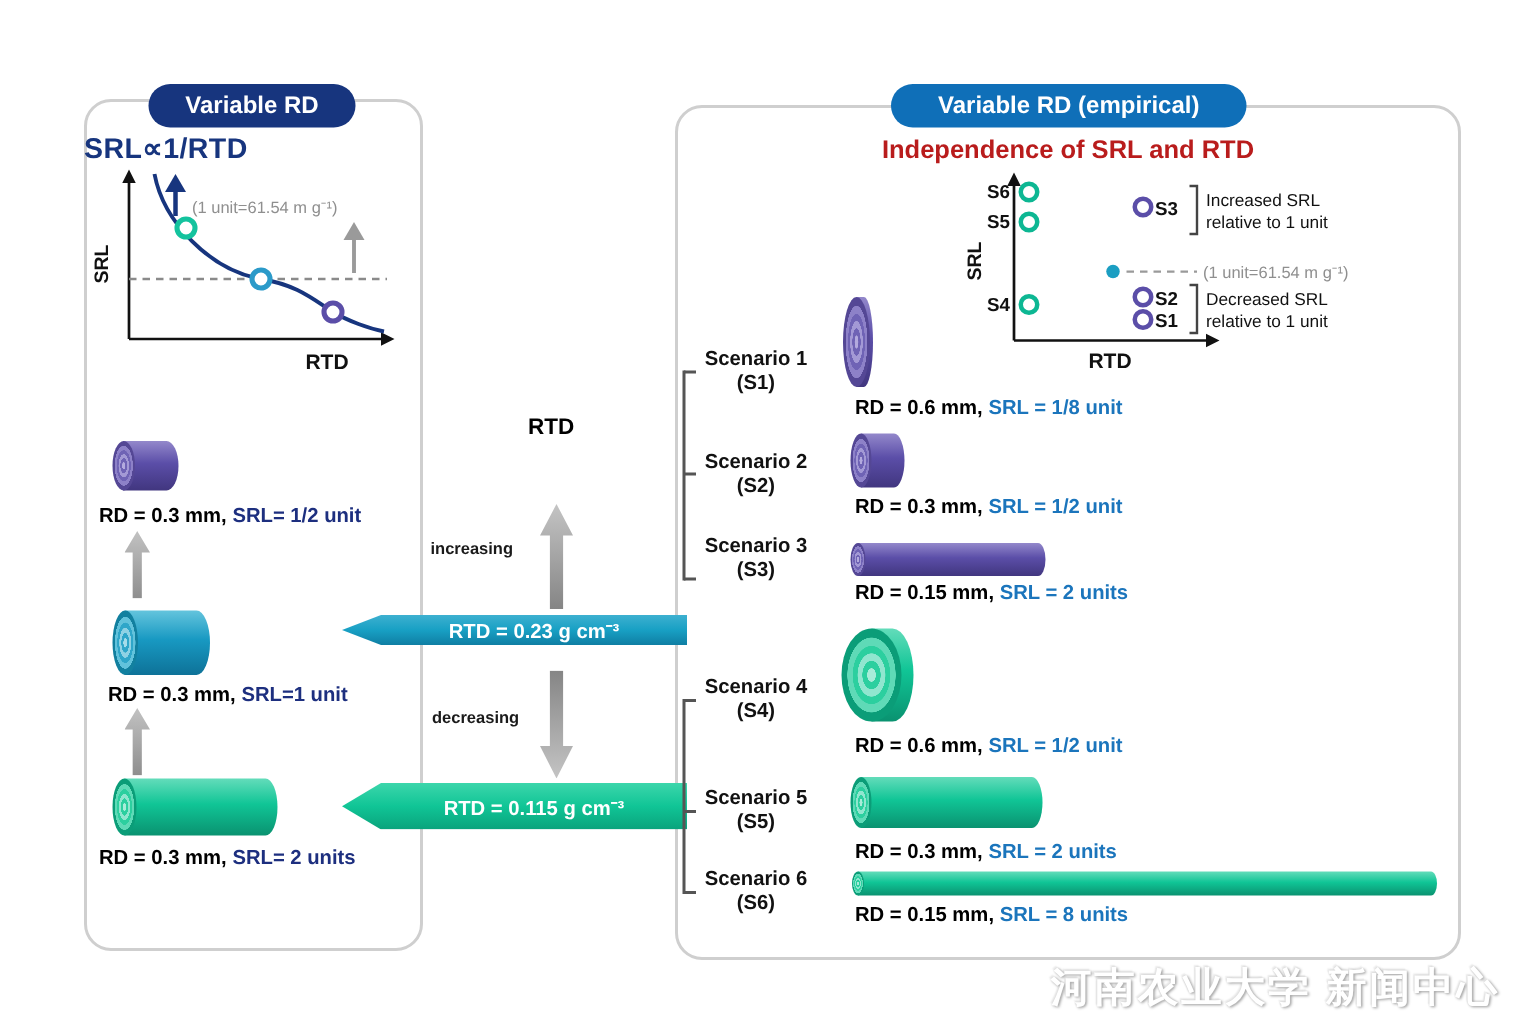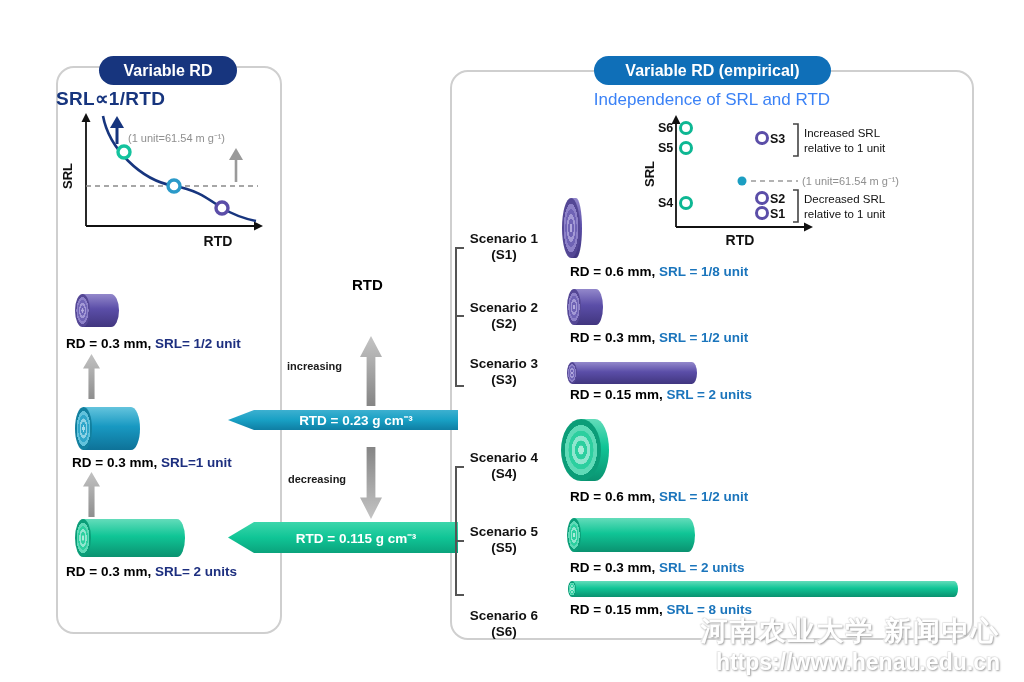--- a/index.html
+++ b/index.html
@@ -3,21 +3,21 @@
 <meta charset="utf-8">
 <style>
   * { margin:0; padding:0; box-sizing:border-box; }
   html,body { background:#fff; }
   #stage { position:relative; width:1024px; height:682px; background:#fff;
            font-family:"Liberation Sans", sans-serif; overflow:hidden; }
   .panel { position:absolute; border:2px solid #cfcfcf; border-radius:18px; background:#fff; }
   .badge { position:absolute; height:29px; line-height:29px; border-radius:15px; color:#fff;
            font-weight:bold; font-size:16px; text-align:center; }
   .formula { position:absolute; font-weight:bold; font-size:19px; color:#17357e; letter-spacing:.3px; }
-  .subtitle { position:absolute; font-weight:normal; font-size:17px; color:#3b82f6; text-align:center; }
+  .subtitle { position:absolute; font-weight:bold; font-size:17px; color:#b91c1c; text-align:center; }
   .cyl { position:absolute; }
   .cyl .body { position:absolute; top:0; height:100%; }
   .cyl .face { position:absolute; left:0; top:0; height:100%; border-radius:50%; }
   .body-purple { background:linear-gradient(to bottom,#9388cb,#5b4ea8 45%,#41367f); }
   .face-purple { background:radial-gradient(closest-side,#b3aade 0 14%,#6f63b5 15% 30%,#a399d5 31% 46%,#6f63b5 47% 62%,#8d81c8 63% 80%,#544795 81% 100%); }
   .body-teal { background:linear-gradient(to bottom,#64c4dd,#1899c2 45%,#0e7298); }
   .face-teal { background:radial-gradient(closest-side,#a5dcea 0 14%,#2fa6c9 15% 30%,#8fd2e4 31% 46%,#2fa6c9 47% 62%,#62c2db 63% 80%,#12809f 81% 100%); }
   .body-green { background:linear-gradient(to bottom,#63dcba,#10c596 45%,#0a9270); }
   .face-green { background:radial-gradient(closest-side,#a9ecd9 0 14%,#2ccf9f 15% 30%,#90e6cf 31% 46%,#2ccf9f 47% 62%,#5fdab7 63% 80%,#0b9d78 81% 100%); }
   .larrow { position:absolute; display:flex; align-items:center; justify-content:center;
@@ -225,31 +225,30 @@
   </div>
   <div class="cyl" style="left:567px;top:518px;width:128px;height:34px">
     <div class="body body-green" style="left:7px;width:121px;border-radius:0 7px 7px 0/0 50% 50% 0"></div>
     <div class="face face-green" style="width:14px"></div>
   </div>
   <div class="rdlabel" style="left:570px;top:560px">
     <span>RD = 0.3 mm,</span>
     <span class="srl-blue">SRL = 2 units</span>
   </div>
 
-  <div class="scen" style="left:462px;top:608px">
+  <div class="scen" style="left:462px;top:578px">
     <div>Scenario 6</div>
     <div>(S6)</div>
   </div>
   <div class="cyl" style="left:568px;top:581px;width:390px;height:16px">
     <div class="body body-green" style="left:4px;width:386px;border-radius:0 4px 4px 0/0 50% 50% 0"></div>
     <div class="face face-green" style="width:8px"></div>
   </div>
   <div class="rdlabel" style="left:570px;top:602px">
     <span>RD = 0.15 mm,</span>
     <span class="srl-blue">SRL = 8 units</span>
   </div>
 
   <div class="watermark">
     <div class="wm1">河南农业大学 新闻中心</div>
-    <div class="wm2">https://www.henau.edu.cn</div>
   </div>
 
 </div>
 
 </body></html>

